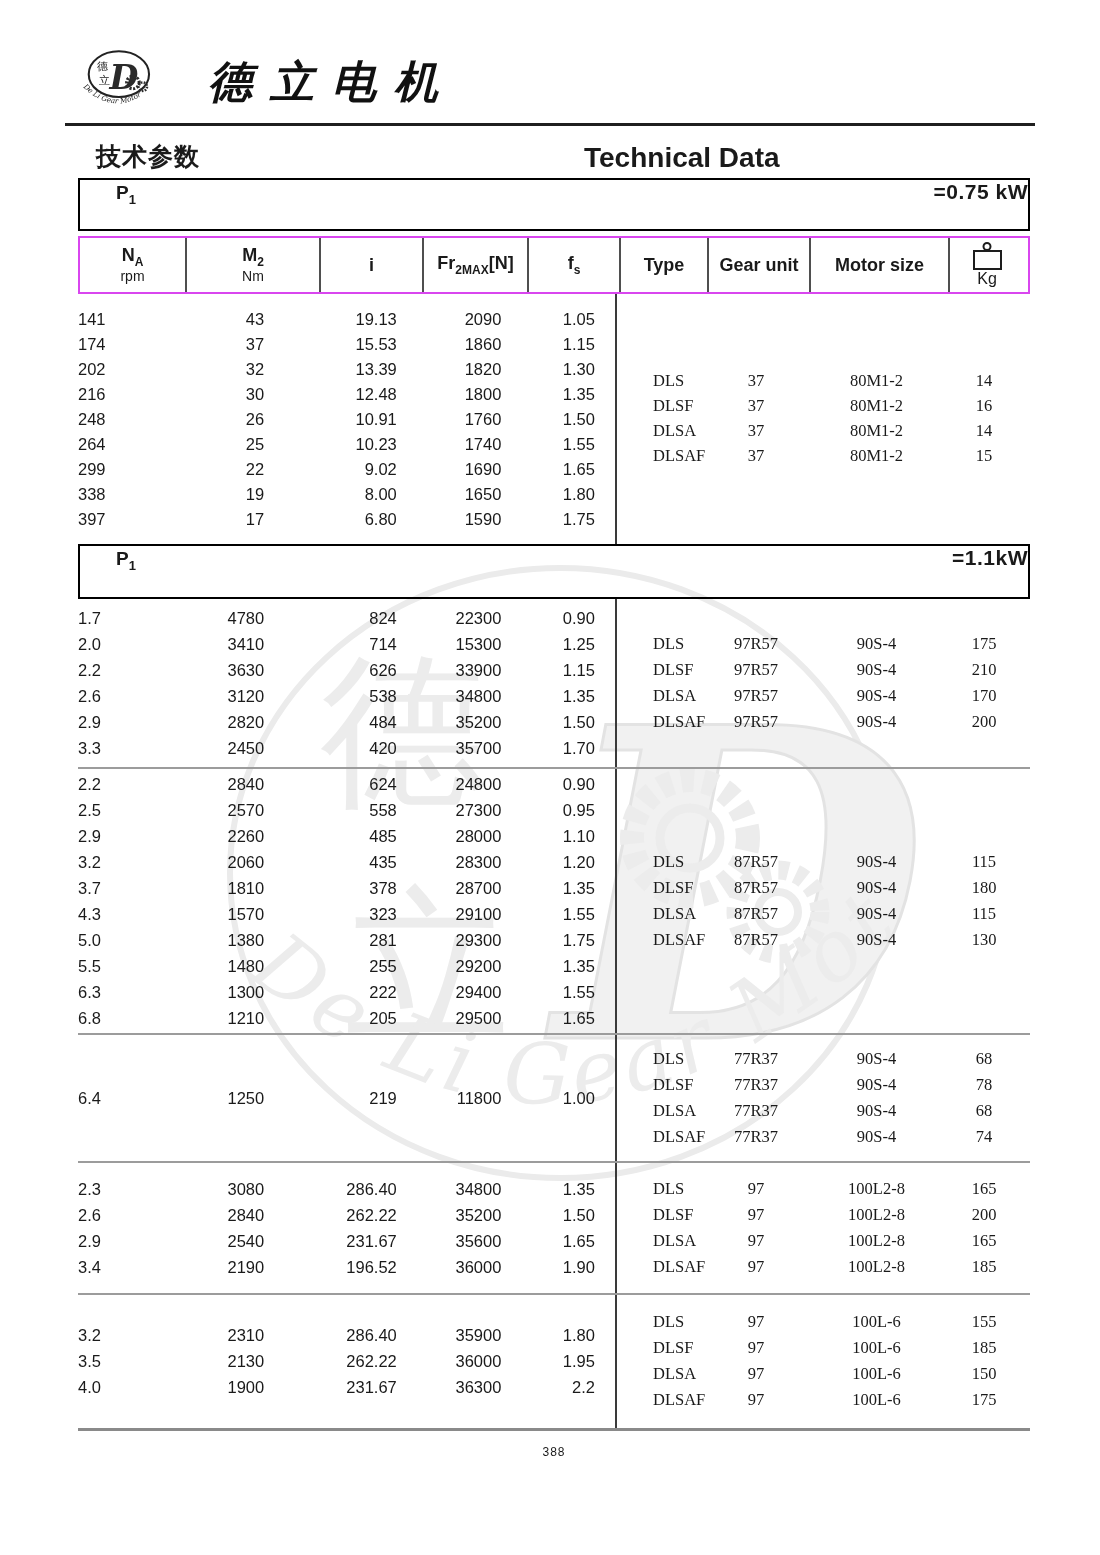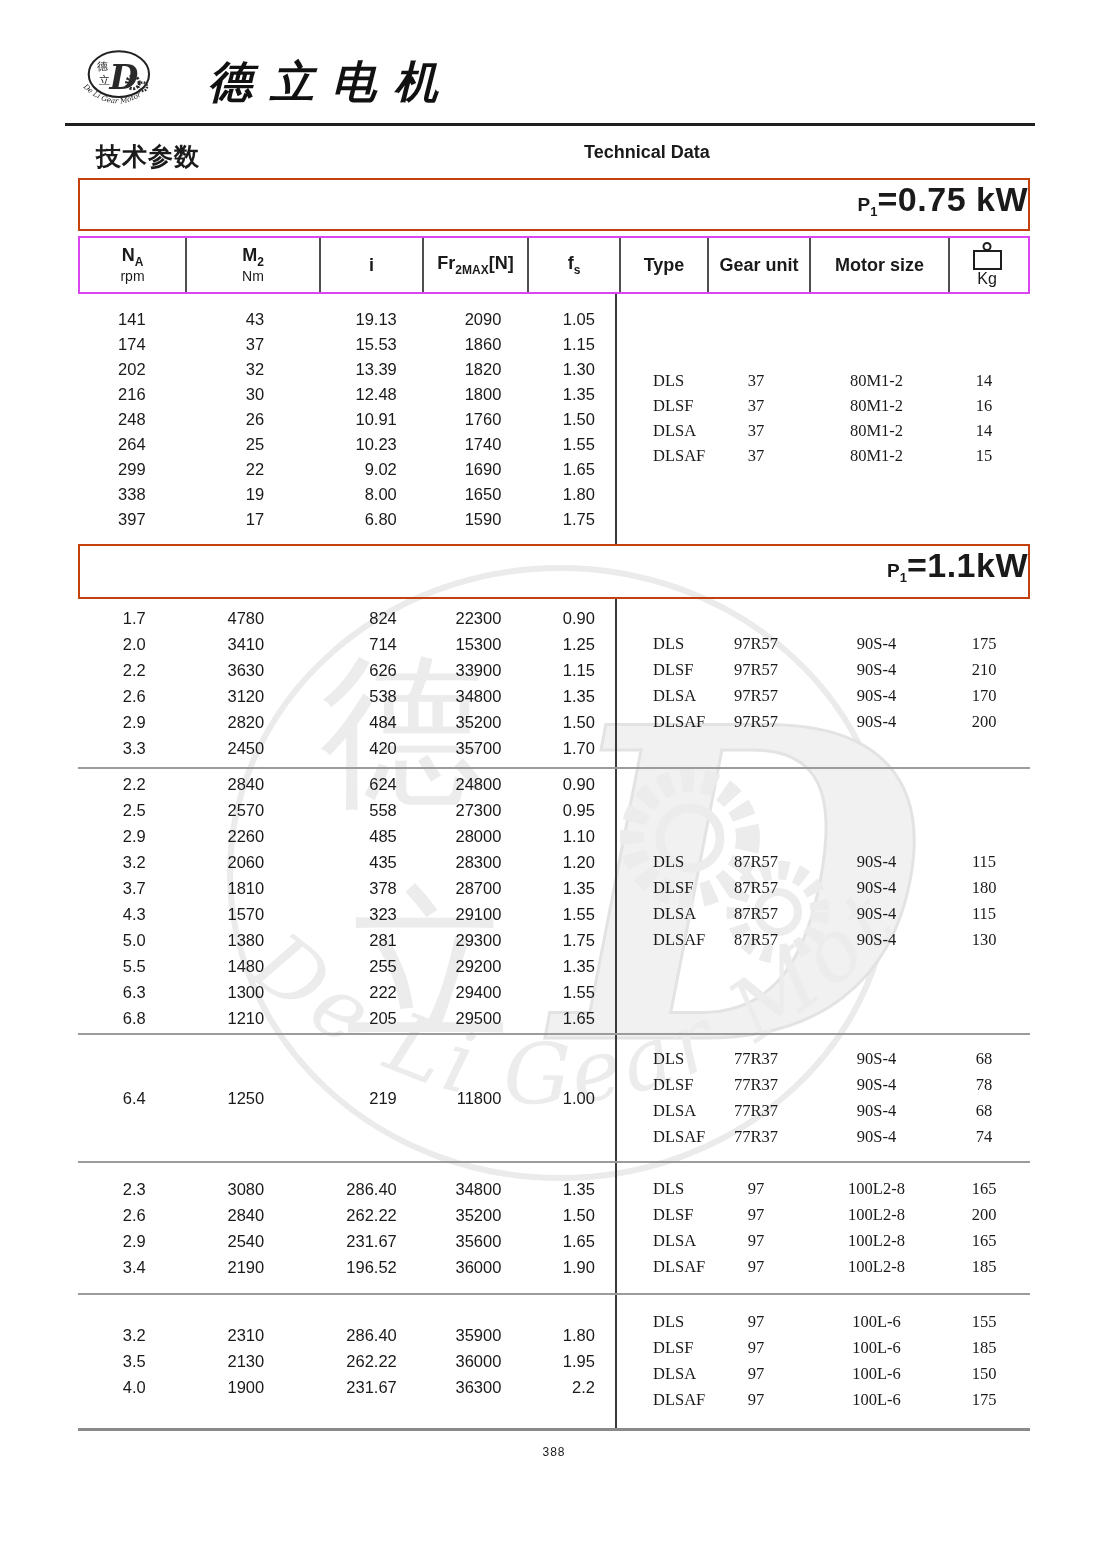--- a/index.html
+++ b/index.html
@@ -6,31 +6,31 @@
   body{width:1100px;height:1555px;background:#fdfdfd;font-family:"Liberation Sans",sans-serif;color:#1a1a1a;}
   .page{position:relative;width:1100px;height:1555px;background:#ffffff;overflow:hidden;}
 
   
   .watermark{position:absolute;left:170px;top:538px;z-index:0;pointer-events:none;}
   .brand-row{position:absolute;top:44px;left:70px;display:flex;align-items:center;z-index:1;}
   .brand-name{margin-left:34px;font-family:"DejaVu Serif","Liberation Serif",serif;font-weight:bold;font-style:italic;font-size:44px;letter-spacing:18px;color:#111;}
   .top-rule{position:absolute;top:123px;left:65px;width:970px;height:3px;background:#1f1f1f;z-index:1;}
   .section-head{position:absolute;top:138px;left:68px;width:967px;height:34px;z-index:1;}
   .title-cn{position:absolute;left:0;top:2px;font-size:25px;font-weight:bold;letter-spacing:1px;margin-left:28px;}
-  .title-en{position:absolute;left:516px;top:4px;font-size:18px;font-weight:bold;}
+  .title-en{position:absolute;left:516px;top:4px;font-size:28px;font-weight:bold;}
 
   
   .main{position:absolute;top:178px;left:78px;width:952px;z-index:1;}
 
-  .power-title{box-sizing:border-box;border:2px solid #c2410c;background:transparent;display:flex;justify-content:flex-end;align-items:baseline;}
+  .power-title{box-sizing:border-box;border:2px solid #000000;background:transparent;display:flex;justify-content:space-between;align-items:baseline;padding-left:36px;}
   .power-title.h0{height:53px;margin-bottom:5px;}
   .power-title.h1{height:55px;}
   .p-small{font-size:19px;font-weight:bold;}
   .p-small sub{font-size:13px;font-weight:bold;}
-  .p-big{font-size:34px;font-weight:bold;letter-spacing:0.5px;}
+  .p-big{font-size:21px;font-weight:bold;letter-spacing:0.5px;}
 
   
   .col-header{box-sizing:border-box;height:58px;border:2px solid #d946ef;display:grid;grid-template-columns:105px 134px 103px 105px 92px 88px 102px 139px 76px;}
   .hcell{display:flex;flex-direction:column;justify-content:center;align-items:center;border-left:2px solid #4f4f4f;line-height:1.05;}
   .hcell:first-child{border-left:none;}
   .h-main{font-size:18px;font-weight:bold;}
   .h-main sub{font-size:12px;font-weight:bold;}
   .h-sub2{font-size:11px;font-weight:bold;}
   .h-unit{font-size:14px;font-weight:normal;margin-top:1px;}
   .weight-icon{position:relative;width:25px;height:16px;border:2px solid #1d1d1d;margin:8px auto 1px;background:#fff;}
@@ -38,21 +38,21 @@
   .kg-label{font-size:16px;}
 
   
   .block{box-sizing:border-box;display:flex;align-items:center;border-bottom:2px solid #9c9c9c;}
   .left-part{box-sizing:border-box;width:539px;align-self:stretch;display:flex;flex-direction:column;justify-content:center;border-right:2px solid #3a3a3a;}
   .right-part{width:409px;display:flex;flex-direction:column;justify-content:center;font-family:Liberation Serif, serif;}
   .lrow,.rrow{display:flex;align-items:center;}
   .blocks[data-section="0"] .lrow,.blocks[data-section="0"] .rrow{height:25px;}
   .blocks[data-section="1"] .lrow,.blocks[data-section="1"] .rrow{height:26px;}
   .cell{box-sizing:border-box;font-size:16.5px;line-height:1;white-space:nowrap;}
-  .c0{width:105px;text-align:right;padding-right:37px;}
+  .c0{width:105px;text-align:left;padding-right:37px;}
   .c1{width:134px;text-align:right;padding-right:52px;}
   .c2{width:103px;text-align:right;padding-right:22px;}
   .c3{width:105px;text-align:right;padding-right:22px;}
   .c4{width:92px;text-align:right;padding-right:20px;}
   .r0{width:88px;text-align:left;padding-left:36px;}
   .r1{width:102px;text-align:center;}
   .r2{width:139px;text-align:center;}
   .r3{width:76px;text-align:center;}
 
   .blocks[data-section="0"] .block{border-bottom:none;min-height:250px;}

